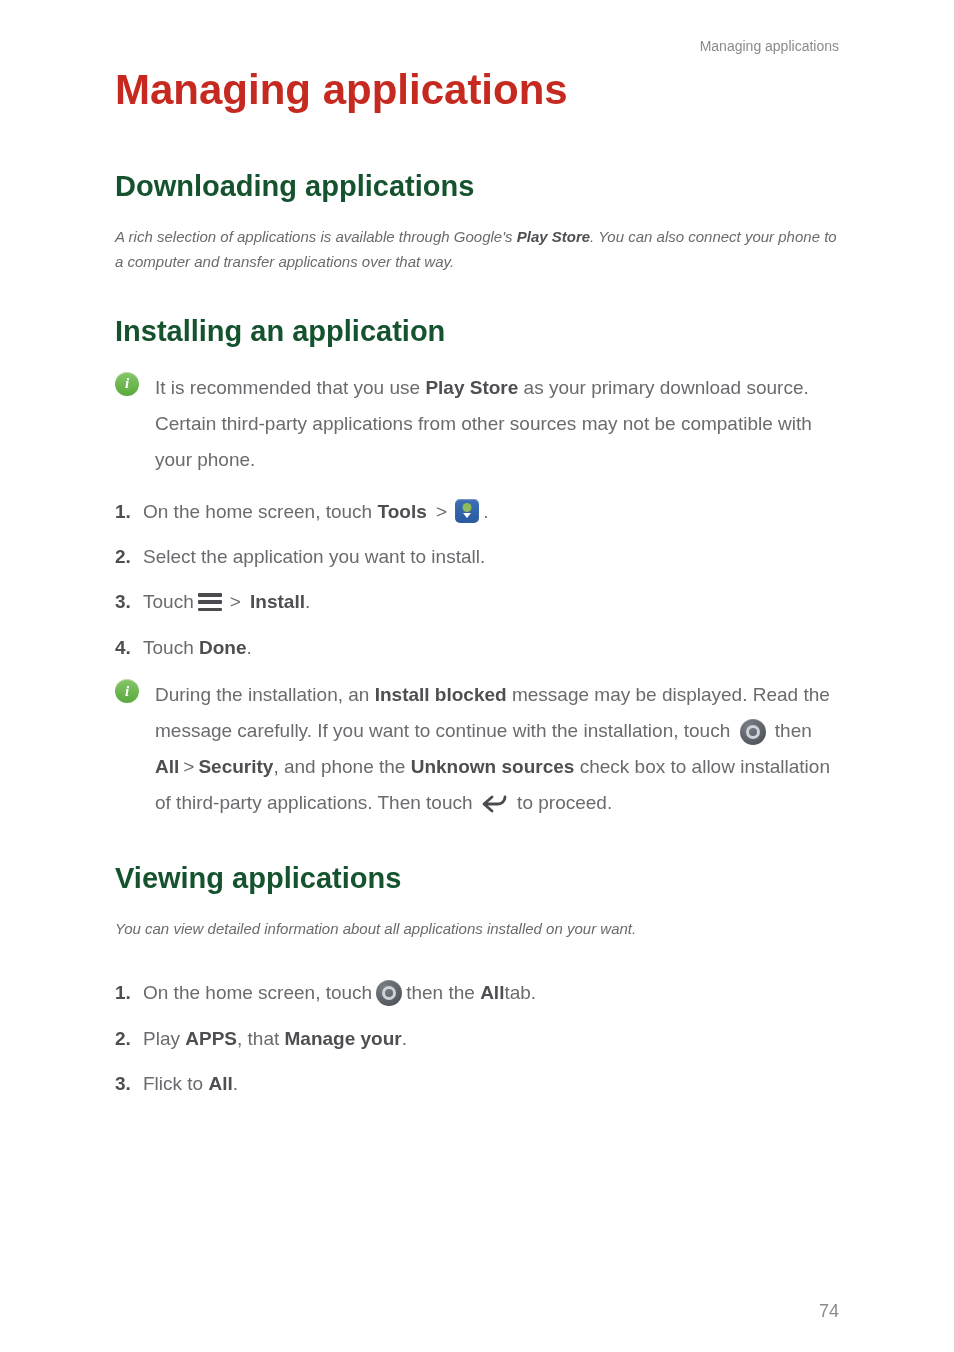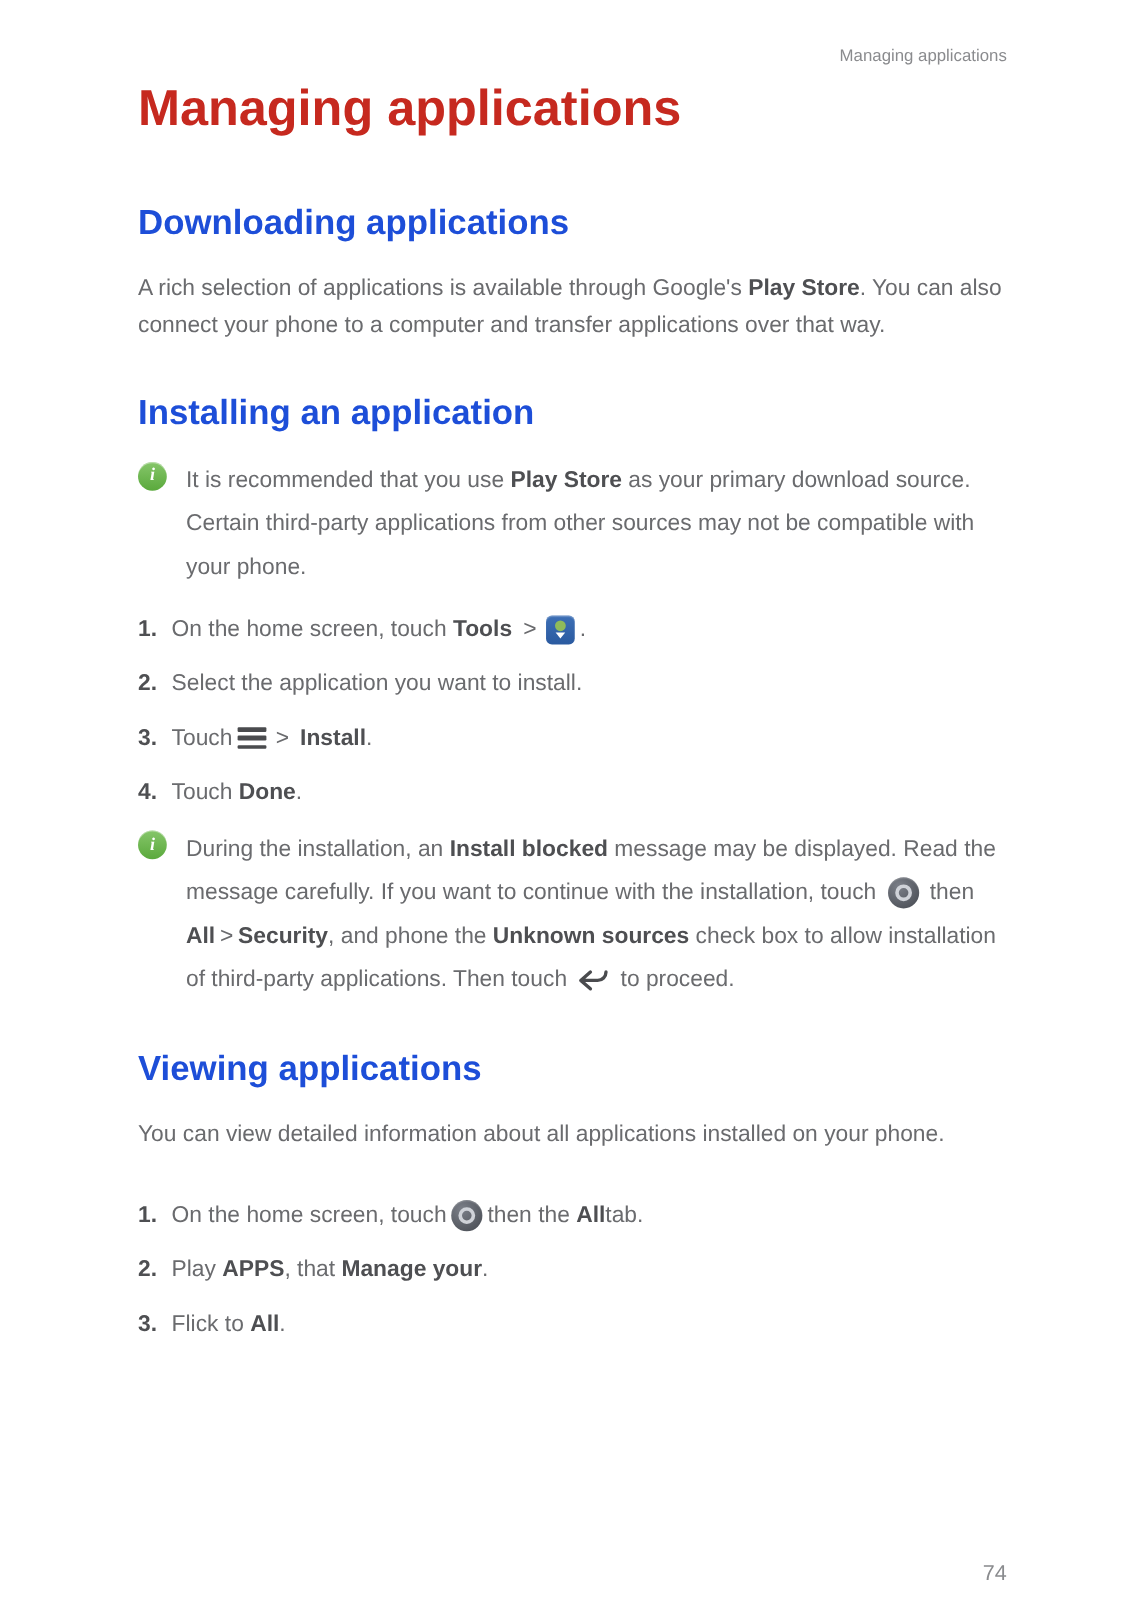--- a/index.html
+++ b/index.html
@@ -20,30 +20,31 @@
     color: #8a8b8e;
     margin-bottom: 12px;
   }
   .main-title {
     color: #c6291f;
     font-size: 42px;
     font-weight: 700;
     margin-bottom: 56px;
   }
   .section-title {
-    color: #1d4ed8;
+    color: #14532d;
     font-size: 29px;
     font-weight: 700;
     margin-bottom: 22px;
   }
   .para {
-    font-size: 19px;
+    font-size: 15px;
     line-height: 1.65;
     color: #6a6b6e;
     margin-bottom: 36px;
+    font-style: italic;
   }
   .bold { font-weight: 700; color: #4e4f52; }
   .info-block {
     display: flex;
     margin-bottom: 18px;
     margin-top: 4px;
   }
   .info-block .icon-col {
     width: 40px;
     flex-shrink: 0;
@@ -226,21 +227,21 @@
         </span><span class="txt"> then </span><span class="bold txt">All</span><span class="gt txt">&gt;</span><span class="bold txt">Security</span><span class="txt">, and phone the </span><span class="bold txt">Unknown sources</span><span class="txt"> check box to allow installation of third-party applications. Then touch </span>
       <span class="inline-icon">
         <svg class="back-icon-svg" viewBox="0 0 26 18">
           <path d="M10 2 L2 9 L10 16 M2 9 H16 A7 7 0 0 0 23 2" fill="none" stroke="#4a4b4e" stroke-width="2.8" stroke-linecap="round" stroke-linejoin="round"></path>
         </svg>
       </span><span class="txt"> to proceed.</span>
     </div>
   </div>
 
   <h2 class="section-title">Viewing applications</h2>
-  <p class="para">You can view detailed information about all applications installed on your phone.</p>
+  <p class="para">You can view detailed information about all applications installed on your want.</p>
 
   <ol class="steps">
     <li>
       <span class="txt">On the home screen, touch </span>
       <span class="inline-icon">
           <span class="settings-icon"></span>
         </span>
       <span class="txt"> then the </span>&nbsp;<span class="bold txt">All</span><span class="txt"> tab.</span>
     </li>
     <li>

